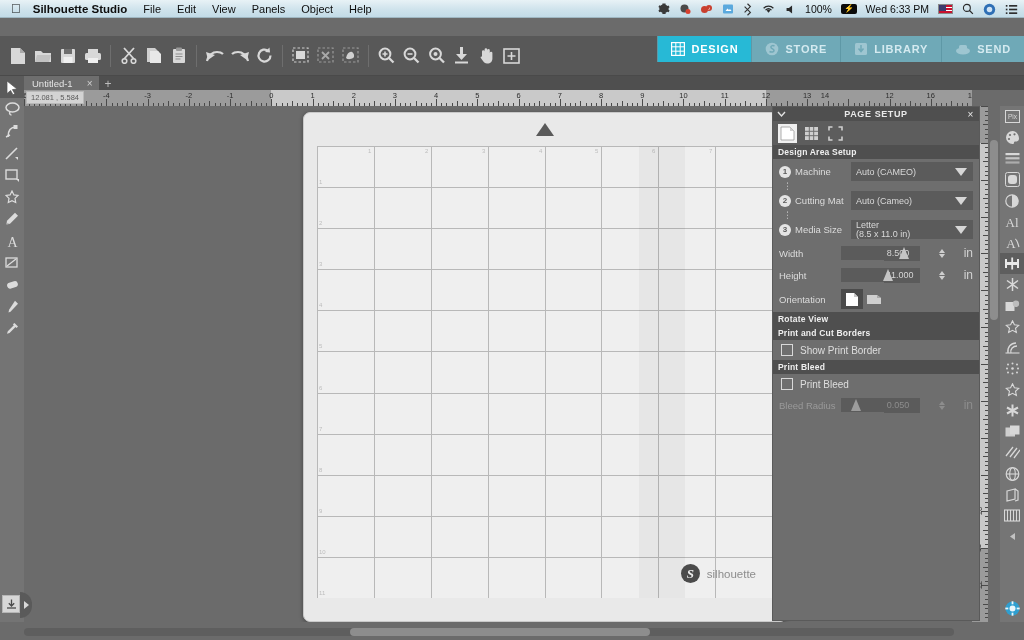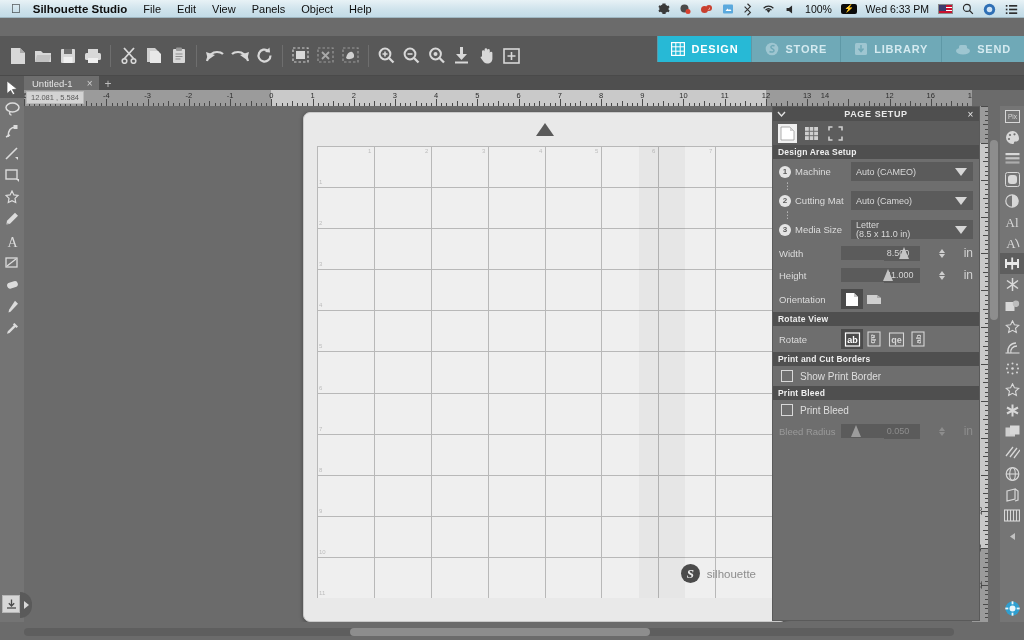--- a/index.html
+++ b/index.html
@@ -1093,47 +1093,20 @@
       <div class="orbtn">
         <svg width="16" height="13" viewBox="0 0 16 13">
             <path d="M1 2h10l4 3v6H1z" fill="#cfcfcf"></path>
             <path d="M11 2v3h4" fill="#a8a8a8"></path>
           </svg>
       </div>
     </div>
 
     <div class="sect">Rotate View</div>
 
-    <div class="row">
-      <span class="lbl">Rotate</span>
-      <div class="rotbtn active">
-        <svg width="17" height="15" viewBox="0 0 17 15">
-            <rect x="1.5" y="1" width="14" height="13" stroke="#fff" stroke-width="1.2" fill="none"></rect>
-            <text x="8.5" y="11" font-size="9" font-weight="bold" fill="#fff" text-anchor="middle" font-family="Liberation Sans, sans-serif">ab</text>
-          </svg>
-      </div>
-      <div class="rotbtn">
-        <svg width="14" height="16" viewBox="0 0 14 16">
-            <rect x="1" y="1" width="12" height="14" stroke="#d6d6d6" stroke-width="1.1" fill="none"></rect>
-            <text x="7" y="11" font-size="8" font-weight="bold" fill="#d6d6d6" text-anchor="middle" transform="rotate(90 7 8)" font-family="Liberation Sans, sans-serif">ab</text>
-          </svg>
-      </div>
-      <div class="rotbtn">
-        <svg width="17" height="15" viewBox="0 0 17 15">
-            <rect x="1.5" y="1" width="14" height="13" stroke="#d6d6d6" stroke-width="1.1" fill="none"></rect>
-            <text x="8.5" y="11" font-size="9" font-weight="bold" fill="#d6d6d6" text-anchor="middle" font-family="Liberation Sans, sans-serif">qe</text>
-          </svg>
-      </div>
-      <div class="rotbtn">
-        <svg width="14" height="16" viewBox="0 0 14 16">
-            <rect x="1" y="1" width="12" height="14" stroke="#d6d6d6" stroke-width="1.1" fill="none"></rect>
-            <text x="7" y="11" font-size="8" font-weight="bold" fill="#d6d6d6" text-anchor="middle" transform="rotate(-90 7 8)" font-family="Liberation Sans, sans-serif">ab</text>
-          </svg>
-      </div>
-    </div>
 
     <div class="sect">Print and Cut Borders</div>
 
     <div class="cbrow">
       <span class="cb"></span>
       <span class="cbl">Show Print Border</span>
     </div>
 
     <div class="sect">Print Bleed</div>
 

